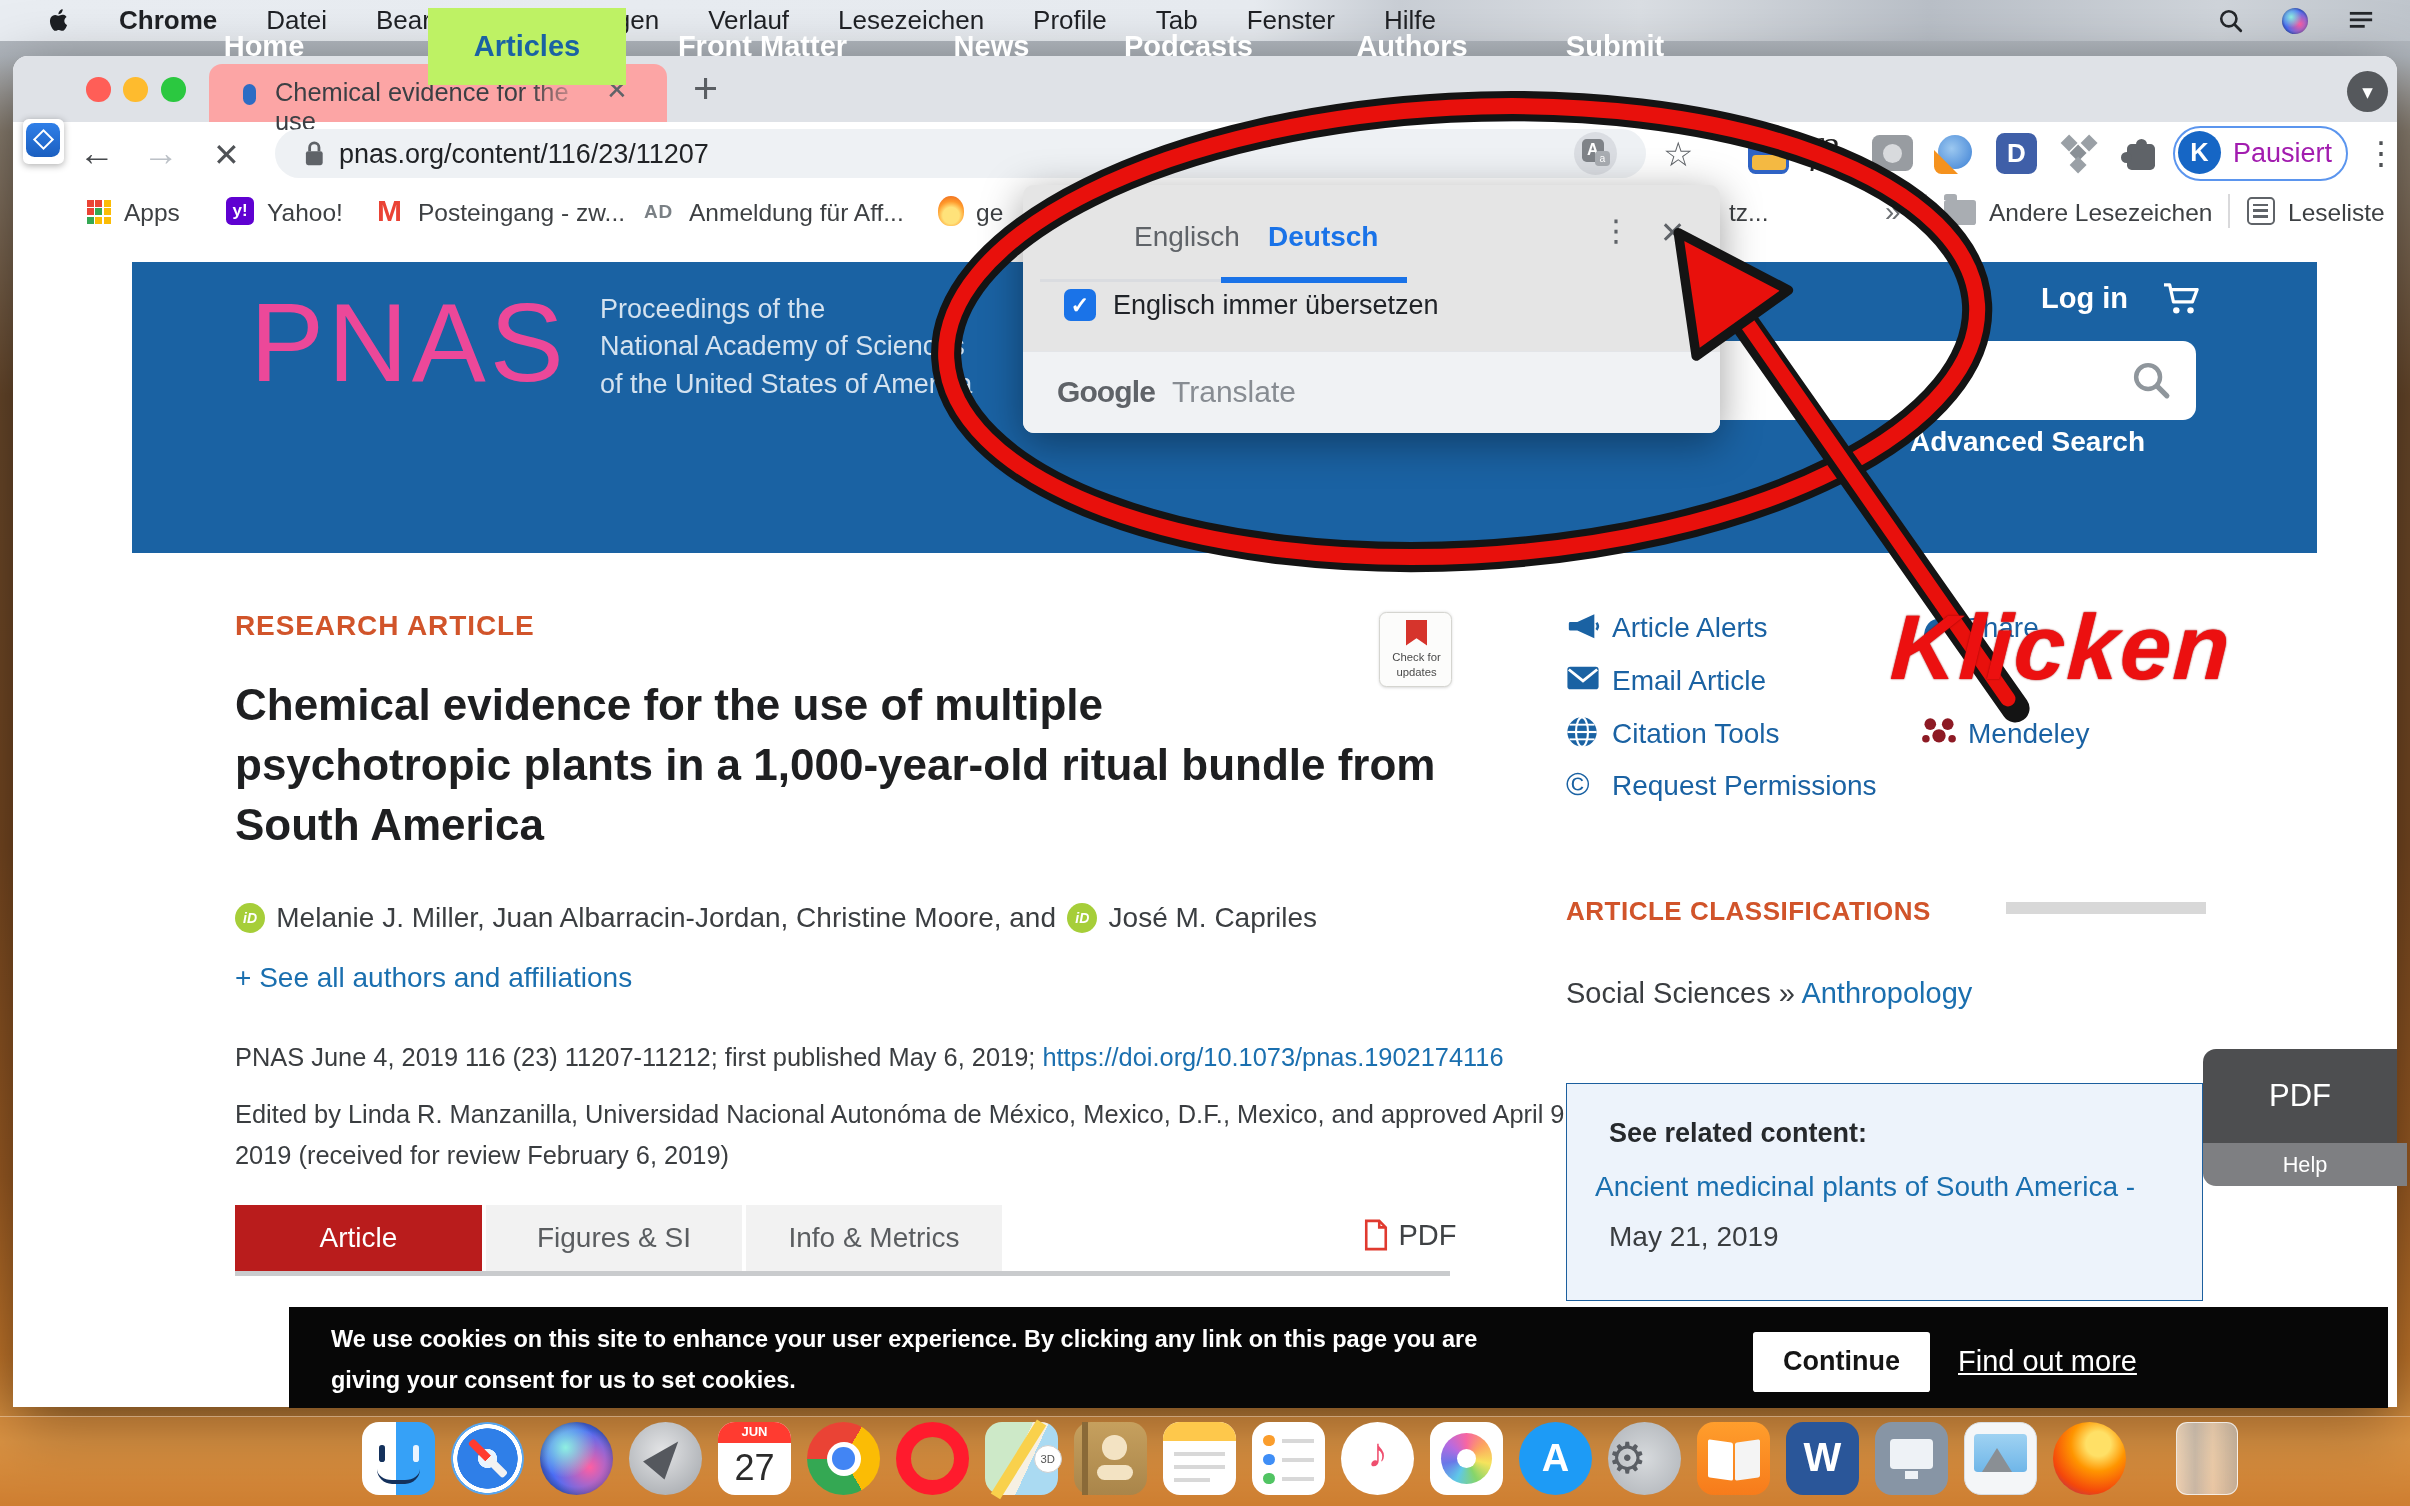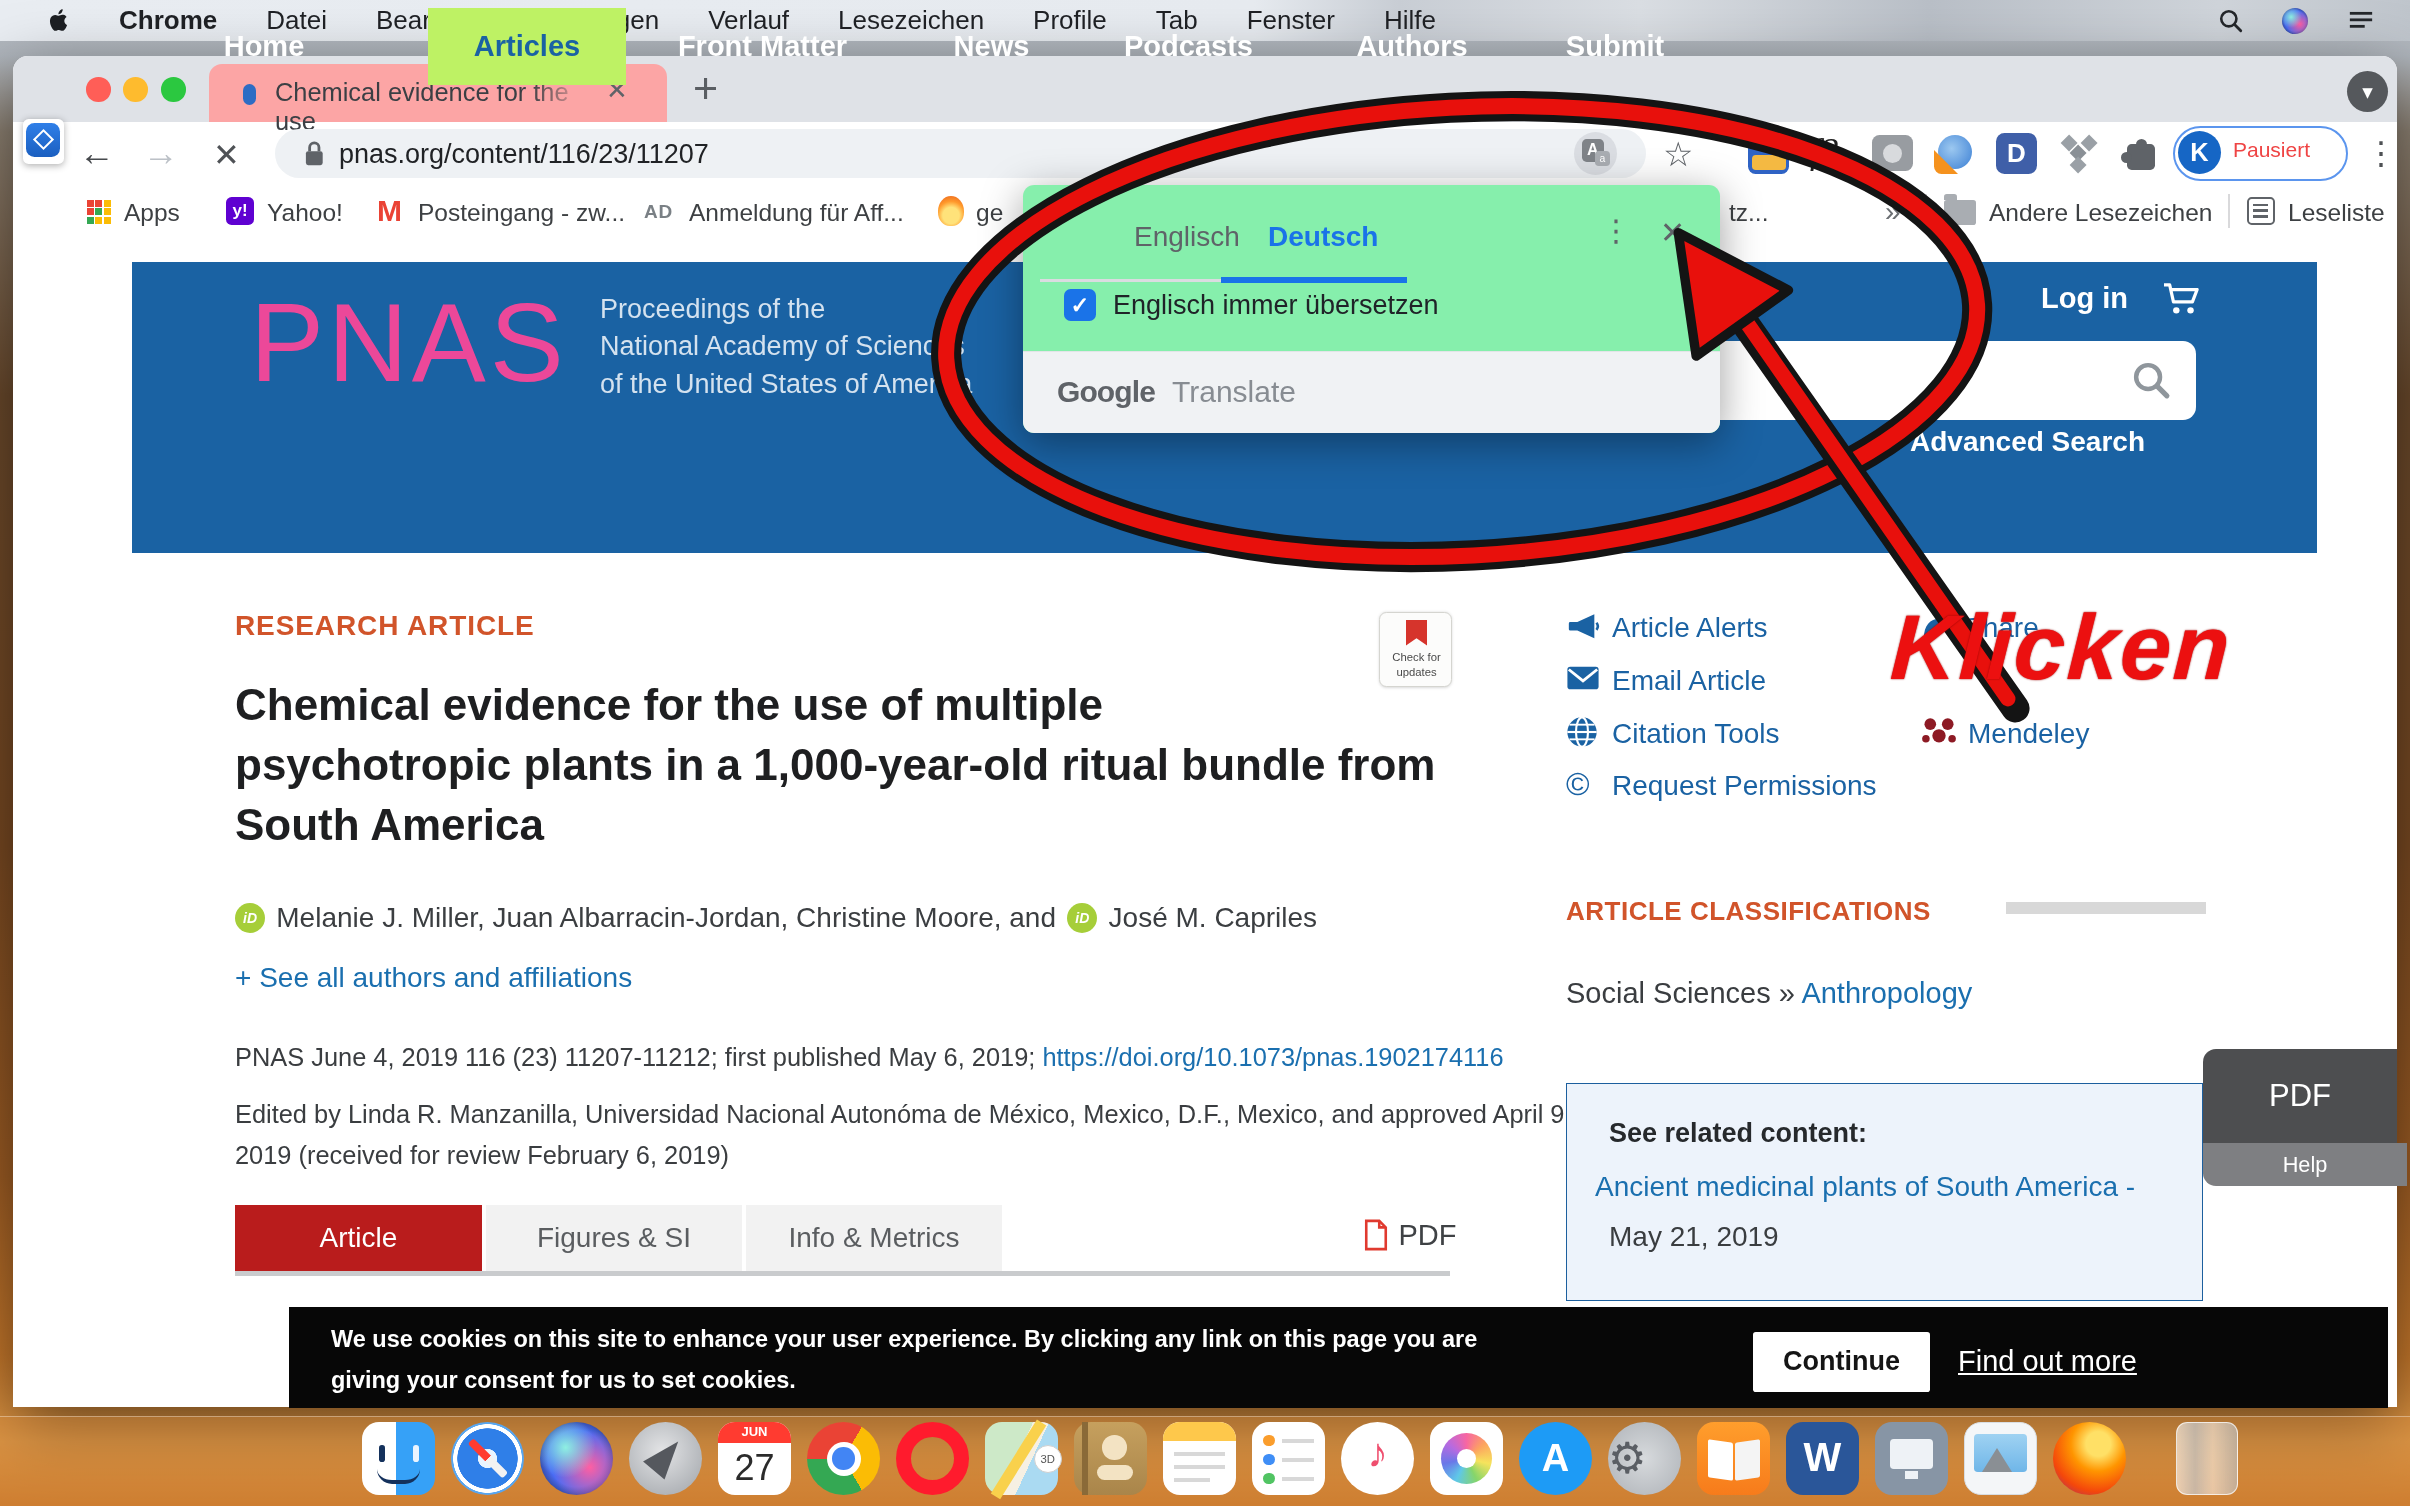--- a/index.html
+++ b/index.html
@@ -27,21 +27,21 @@
   .bm-label{font-size:24.5px;color:#3d4043}
   .bm-div{position:absolute;top:194px;width:1.9px;height:34px;background:#d9d9db;z-index:12}
   
   #page{position:absolute;left:13px;top:237px;width:2384px;height:1170px;background:#fff;overflow:hidden;z-index:11}
   #siteheader{position:absolute;left:132px;top:262px;width:2185px;height:215px;background:#1a62a3;z-index:12}
   #sitenav{position:absolute;left:132px;top:476px;width:2185px;height:77px;background:#1a62a3;z-index:12}
   .nav-it{position:absolute;top:8px;height:77px;display:flex;align-items:center;justify-content:center;color:#fff;font-weight:bold;font-size:29px}
   .blue-link{color:#1a6faf}
   .side-link{font-size:28px;color:#1a62a3}
   
-  #tpopup{position:absolute;left:1023px;top:185px;width:697px;height:248px;background:#86efac;border-radius:11.3px;
+  #tpopup{position:absolute;left:1023px;top:185px;width:697px;height:248px;background:#e5e5e5;border-radius:11.3px;
     box-shadow:0 9.4px 41px rgba(0,0,0,.38);z-index:40}
   
   #anno{position:absolute;left:0;top:0;width:2411px;height:1507px;z-index:60;pointer-events:none}
   #klicken{position:absolute;left:1891px;top:595px;font-size:92px;font-style:italic;font-weight:bold;color:#ec1010;
     letter-spacing:1.9px;z-index:61;transform:skewX(-3deg);text-shadow:0 0 1.9px #8e0404}
   
   #dockbar{position:absolute;left:0;top:1416px;width:2411px;height:90px;background:rgba(216,140,62,.40);
     border-top:0.9px solid rgba(255,255,255,.35);z-index:55}
   #dockicons{position:absolute;left:362px;top:1422px;display:flex;gap:16px;z-index:56}
   .dk{width:73px;height:73px;border-radius:17px;position:relative;flex:0 0 auto}
@@ -148,21 +148,21 @@
   <div class="abs" style="left:14px;top:26px;width:12.2px;height:12.2px;background:#9aa0a6;transform:rotate(45deg)"></div>
 </div>
 <div class="abs" style="left:2121px;top:135px;width:38px;height:38px;z-index:12">
   <div class="abs" style="left:5.6px;top:9.4px;width:28px;height:26px;border-radius:4.7px;background:#5f6368"></div>
   <div class="abs" style="left:15px;top:3.8px;width:11.3px;height:11.3px;border-radius:50%;background:#5f6368"></div>
   <div class="abs" style="left:0;top:17px;width:11.3px;height:11.3px;border-radius:50%;background:#5f6368"></div>
 </div>
 
 <div class="abs" style="left:2173px;top:126px;width:175px;height:55px;border:2.8px solid #5b95ee;border-radius:28px;z-index:12;background:#fff">
   <div class="abs" style="left:2.8px;top:2.8px;width:43px;height:43px;border-radius:50%;background:#1666c5;color:#fff;font-size:25.4px;font-weight:bold;text-align:center;line-height:43px">K</div>
-  <span class="abs" style="left:58px;top:10.4px;font-size:21px;color:#ef4444">Pausiert</span>
+  <span class="abs" style="left:58px;top:10.4px;font-size:27px;color:#a21caf">Pausiert</span>
 </div>
 <span class="t" style="left:2365px;top:134px;font-size:32px;color:#4e5155;z-index:12">⋮</span>
 
 <div id="bookmarks"></div>
 <div class="abs" style="left:87px;top:200px;width:24.5px;height:24.5px;z-index:12;display:grid;grid-template-columns:repeat(3,6.6px);grid-template-rows:repeat(3,6.6px);gap:1.9px">
   <span style="background:#ea4335"></span>
     <span style="background:#ea4335"></span>
     <span style="background:#fbbc05"></span>
   <span style="background:#ea4335"></span>
     <span style="background:#34a853"></span>

